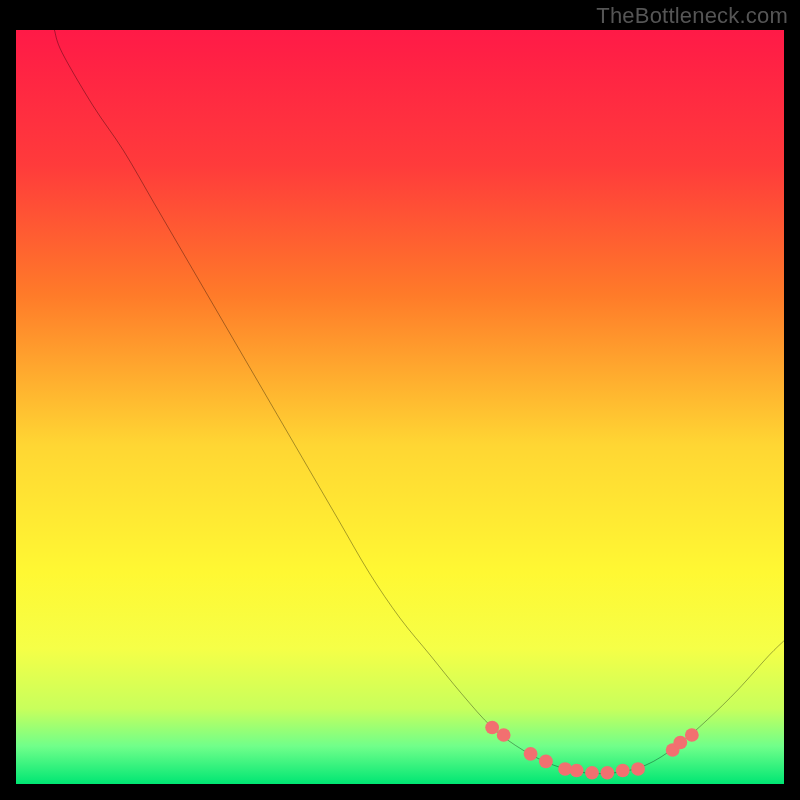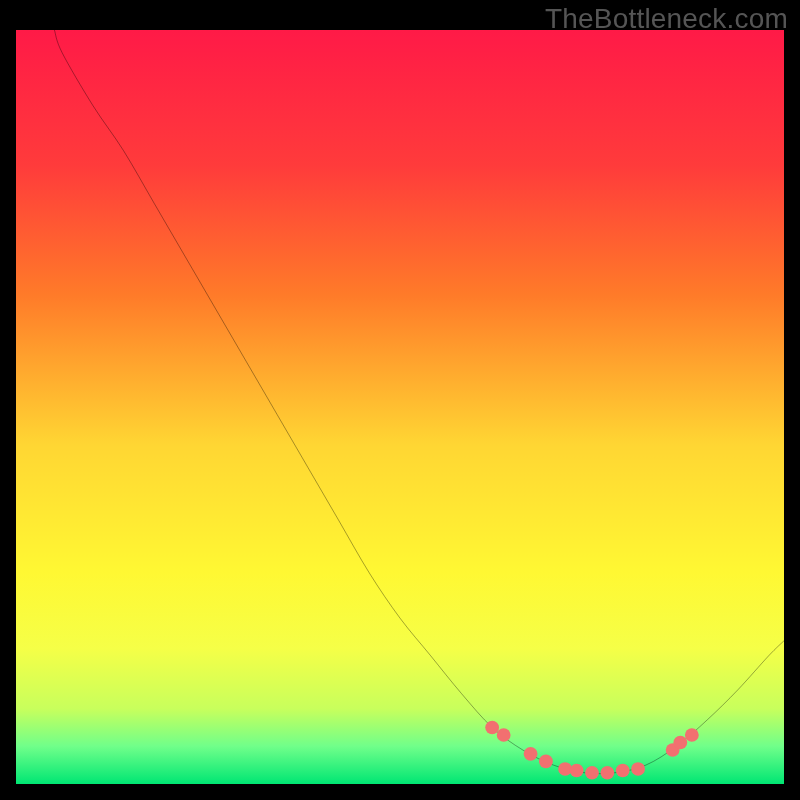--- a/index.html
+++ b/index.html
@@ -22,21 +22,21 @@
     left: 16px;
     top: 30px;
     width: 768px;
     height: 754px;
   }
   .watermark {
     position: absolute;
     top: 3px;
     right: 12px;
     color: #555;
-    font-size: 28px;
+    font-size: 22px;
     font-weight: 400;
     letter-spacing: 0.2px;
   }
 </style>
 </head>
 <body>
 
 <div class="chart-container">
   <div class="watermark">TheBottleneck.com</div>
   <svg class="plot-area" viewBox="0 0 100 100" preserveAspectRatio="none">

